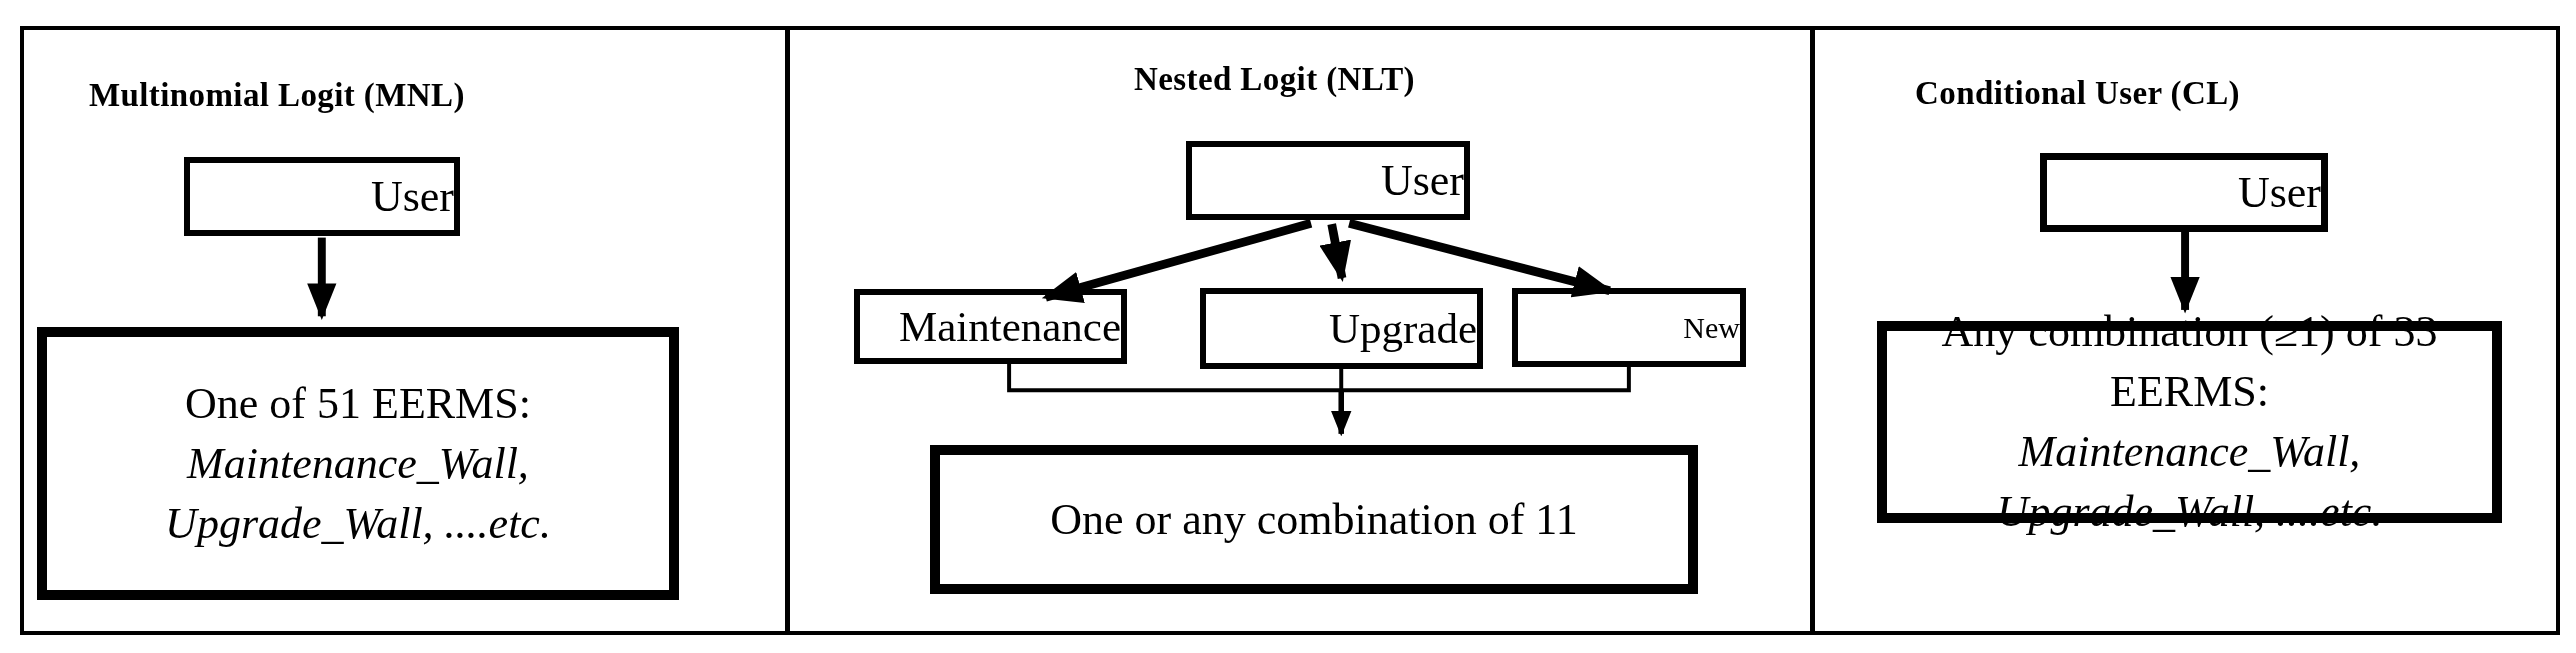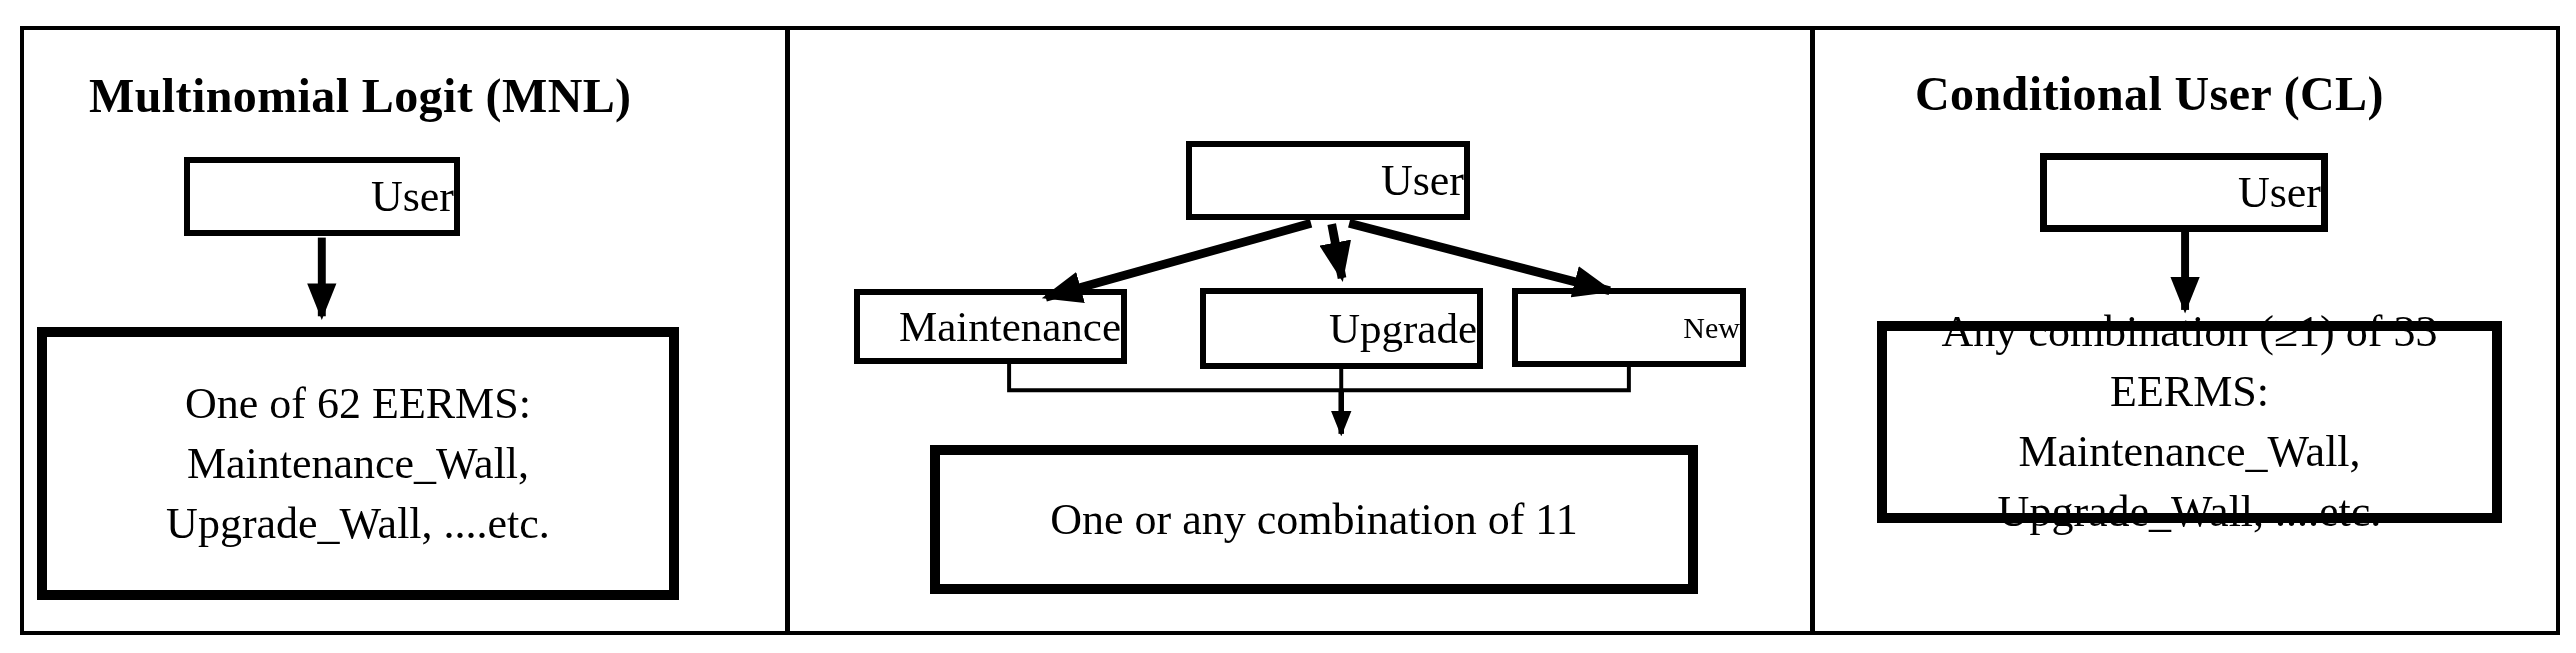--- a/index.html
+++ b/index.html
@@ -21,21 +21,21 @@
     background: #ffffff;
   }
   .divider {
     top: 26px; width: 4.8px; height: 609px;
     background: #000000;
   }
 
   
   .panel-title {
     font-weight: bold;
-    font-size: 48px;
+    font-size: 33px;
     line-height: 51px;
     white-space: nowrap;
     letter-spacing: 0.4px;
   }
 
   
   .node-box {
     border: 6.4px solid #000000;
     background: #ffffff;
     display: flex;
@@ -51,45 +51,46 @@
     flex-direction: column;
     align-items: center;
     justify-content: center;
     text-align: center;
   }
   .result-line {
     font-size: 44px;
     line-height: 60px;
     white-space: nowrap;
   }
-  .result-line.italic { }
+  .result-line.italic { font-style: italic; }
 
   #arrow-layer { left: 0; top: 0; width: 2576px; height: 654px; pointer-events: none; }
 </style>
 </head>
 <body>
 
 <div id="canvas">
 
   <div class="abs" id="frame"></div>
   <div class="abs divider" style="left:785px;"></div>
   <div class="abs divider" style="left:1810px;"></div>
 
   <div class="abs panel-title" style="left:89px; top:70px;">Multinomial Logit (MNL)</div>
 
   <div class="abs node-box" style="left:184px; top:157px; width:276px; height:79px;">
     <span>User</span>
   </div>
 
   <div class="abs result-box" style="left:37px; top:327px; width:642px; height:273px;">
-    <div class="result-line">One of 62 EERMS:</div>
+    <div class="result-line">One of 51 EERMS:</div>
     <div class="result-line italic">Maintenance_Wall,</div>
     <div class="result-line italic">Upgrade_Wall, ....etc.</div>
   </div>
 
+  <div class="abs panel-title" style="left:1134px; top:54px;">Nested Logit (NLT)</div>
 
   <div class="abs node-box" style="left:1186px; top:141px; width:284px; height:79px;">
     <span>User</span>
   </div>
 
   <div class="abs node-box" style="left:854px; top:289px; width:273px; height:75px; font-size:43px;">
     <span>Maintenance</span>
   </div>
   <div class="abs node-box" style="left:1200px; top:288px; width:283px; height:81px; font-size:43px;font-family:Liberation Serif, serif;">
     <span>Upgrade</span>

